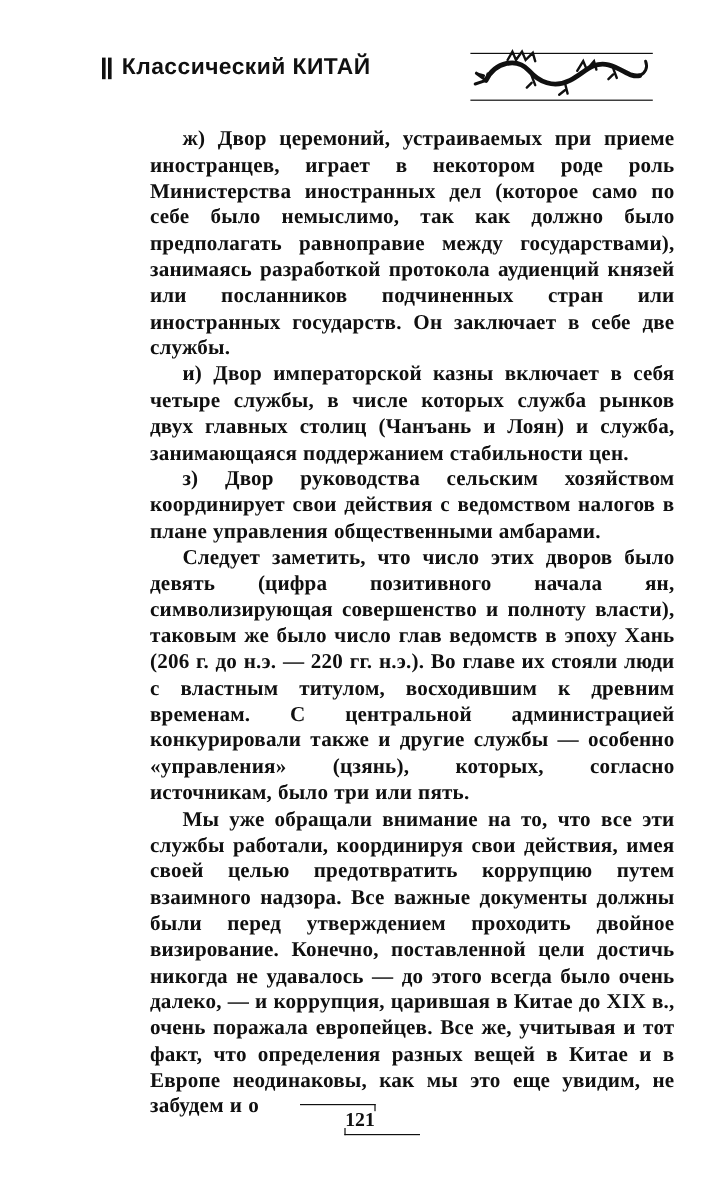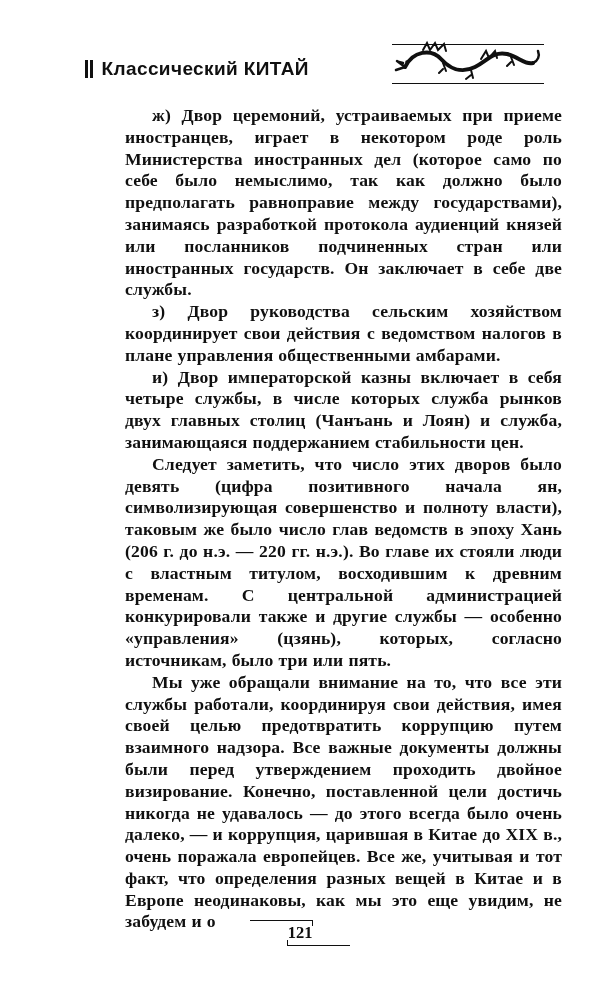--- a/index.html
+++ b/index.html
@@ -21,21 +21,21 @@
   .header {
     position: absolute;
     top: 42px;
     left: 85px;
     right: 56px;
     height: 46px;
   }
   .title-wrap {
     position: absolute;
     left: 0;
-    top: 16px;
+    top: 4px;
     display: flex;
     align-items: center;
     gap: 9px;
   }
   .bars {
     display: flex;
     gap: 2.5px;
   }
   .bars i {
     display: block;
@@ -151,22 +151,22 @@
 
         <path d="M50 26 l3 8 m-3 -2 l-4 4 M78 33 l2 8 m-2 -3 l-5 4 M118 20 l3 8 m-3 -3 l-4 4" stroke-width="2"></path>
 
         <path d="M140 26 c 5 -2, 7 -7, 5 -12" stroke-width="2.5"></path>
       </svg>
     </div>
   </div>
 
   <div class="body">
     <p>ж) Двор церемоний, устраиваемых при приеме иностранцев, играет в некотором роде роль Министерства иностранных дел (которое само по себе было немыслимо, так как должно было предполагать равноправие между государствами), занимаясь разработкой протокола аудиенций князей или посланников подчиненных стран или иностранных государств. Он заключает в себе две службы.</p>
+    <p>и) Двор императорской казны включает в себя четыре службы, в числе которых служба рынков двух главных столиц (Чанъань и Лоян) и служба, занимающаяся поддержанием стабильности цен.</p>
     <p>з) Двор руководства сельским хозяйством координирует свои действия с ведомством налогов в плане управления общественными амбарами.</p>
-    <p>и) Двор императорской казны включает в себя четыре службы, в числе которых служба рынков двух главных столиц (Чанъань и Лоян) и служба, занимающаяся поддержанием стабильности цен.</p>
     <p>Следует заметить, что число этих дворов было девять (цифра позитивного начала ян, символизирующая совершенство и полноту власти), таковым же было число глав ведомств в эпоху Хань (206 г. до н.э. — 220 гг. н.э.). Во главе их стояли люди с властным титулом, восходившим к древним временам. С центральной администрацией конкурировали также и другие службы — особенно «управления» (цзянь), которых, согласно источникам, было три или пять.</p>
     <p>Мы уже обращали внимание на то, что все эти службы работали, координируя свои действия, имея своей целью предотвратить коррупцию путем взаимного надзора. Все важные документы должны были перед утверждением проходить двойное визирование. Конечно, поставленной цели достичь никогда не удавалось — до этого всегда было очень далеко, — и коррупция, царившая в Китае до XIX в., очень поражала европейцев. Все же, учитывая и тот факт, что определения разных вещей в Китае и в Европе неодинаковы, как мы это еще увидим, не забудем и о</p>
   </div>
 
   <div class="footer">
     <div class="pagenum-wrap">
       <span class="pagenum">121</span>
     </div>
   </div>
 

